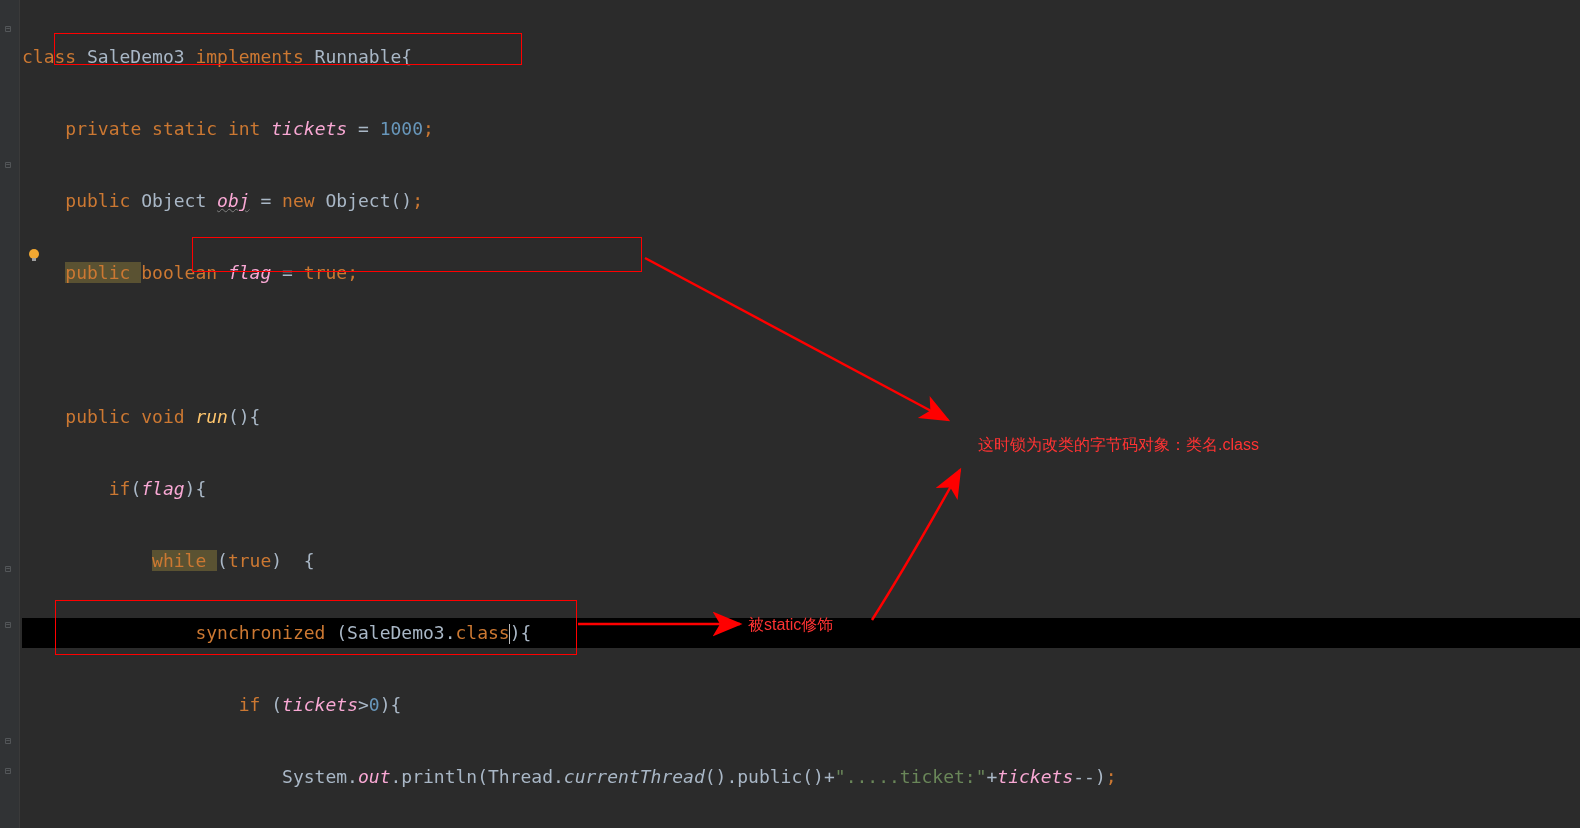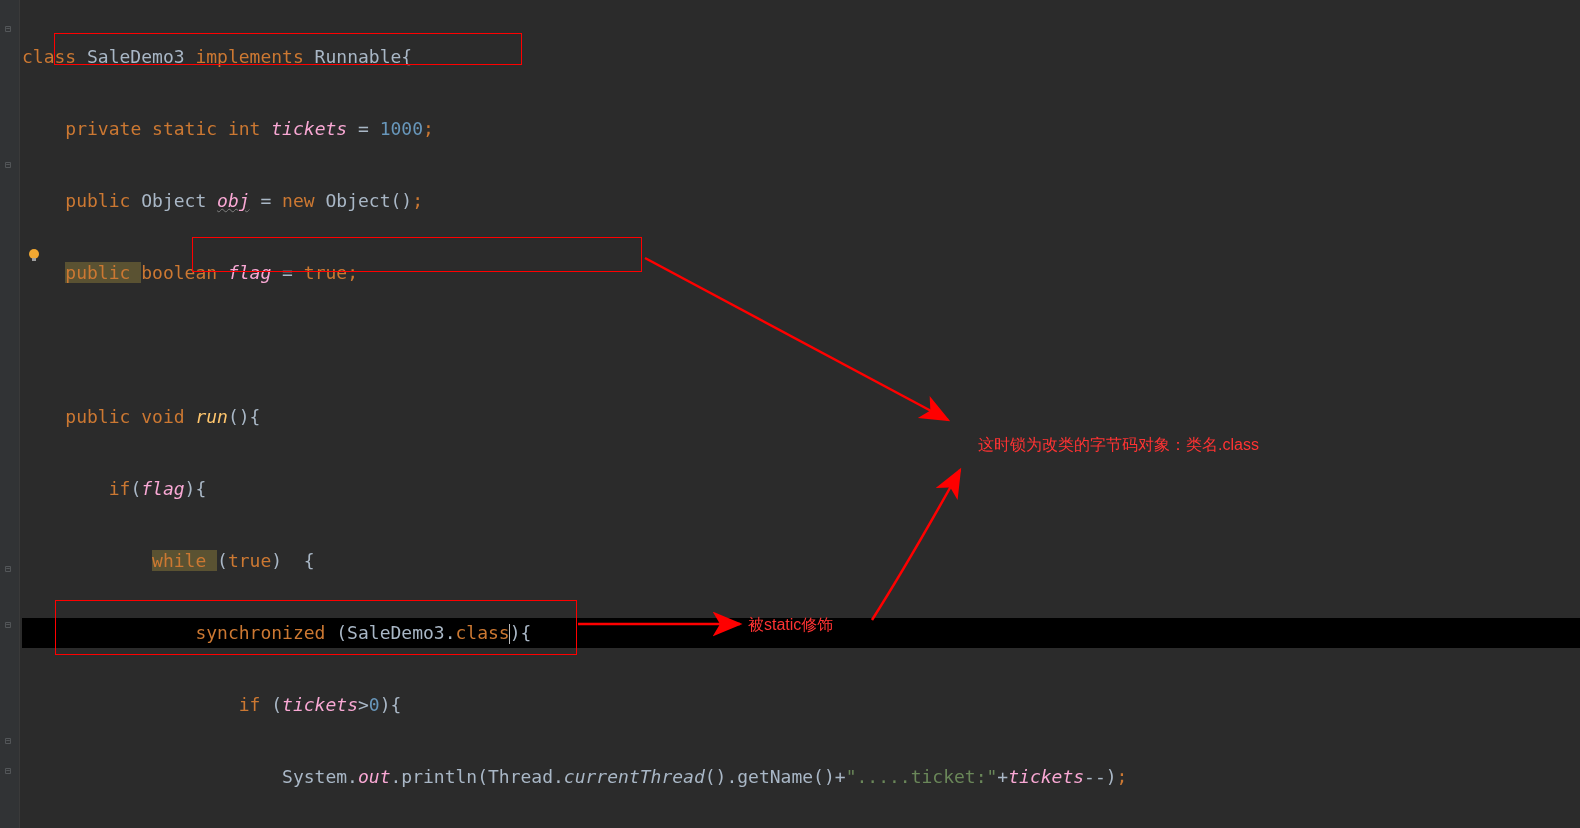--- a/index.html
+++ b/index.html
@@ -48,21 +48,21 @@
     <div class="line"><span class="kw">class</span><span> SaleDemo3 </span><span class="kw">implements</span><span> Runnable</span><span>{</span></div>
     <div class="line"><span>    </span><span class="kw">private </span><span class="kw">static </span><span class="kw">int </span><span class="field">tickets</span><span> = </span><span class="num">1000</span><span class="kw">;</span></div>
     <div class="line"><span>    </span><span class="kw">public </span><span>Object </span><span class="field wavy">obj</span><span> = </span><span class="kw">new </span><span>Object()</span><span class="kw">;</span></div>
     <div class="line"><span>    </span><span class="kw hl">public </span><span class="kw">boolean </span><span class="field">flag</span><span> = </span><span class="kw">true</span><span class="kw">;</span></div>
     <div class="line"></div>
     <div class="line"><span>    </span><span class="kw">public </span><span class="kw">void </span><span class="method">run</span><span>(){</span></div>
     <div class="line"><span>        </span><span class="kw">if</span><span>(</span><span class="field">flag</span><span>){</span></div>
     <div class="line"><span>            </span><span class="kw hl">while </span><span>(</span><span class="kw">true</span><span>)  {</span></div>
     <div class="line cursor-line"><span>                </span><span class="kw">synchronized </span><span>(SaleDemo3.</span><span class="kw">class</span><span class="cursor"></span><span>){</span></div>
     <div class="line"><span>                    </span><span class="kw">if </span><span>(</span><span class="field">tickets</span><span>&gt;</span><span class="num">0</span><span>){</span></div>
-    <div class="line"><span>                        System.</span><span class="field">out</span><span>.println(Thread.</span><span style="font-style:italic">currentThread</span><span>().getName()+</span><span class="str">".....ticket:"</span><span>+</span><span class="field">tickets</span><span>--)</span><span class="kw">;</span></div>
+    <div class="line"><span>                        System.</span><span class="field">out</span><span>.println(Thread.</span><span style="font-style:italic">currentThread</span><span>().public()+</span><span class="str">".....ticket:"</span><span>+</span><span class="field">tickets</span><span>--)</span><span class="kw">;</span></div>
     
     
     
     
     
     
     
     
     
     

